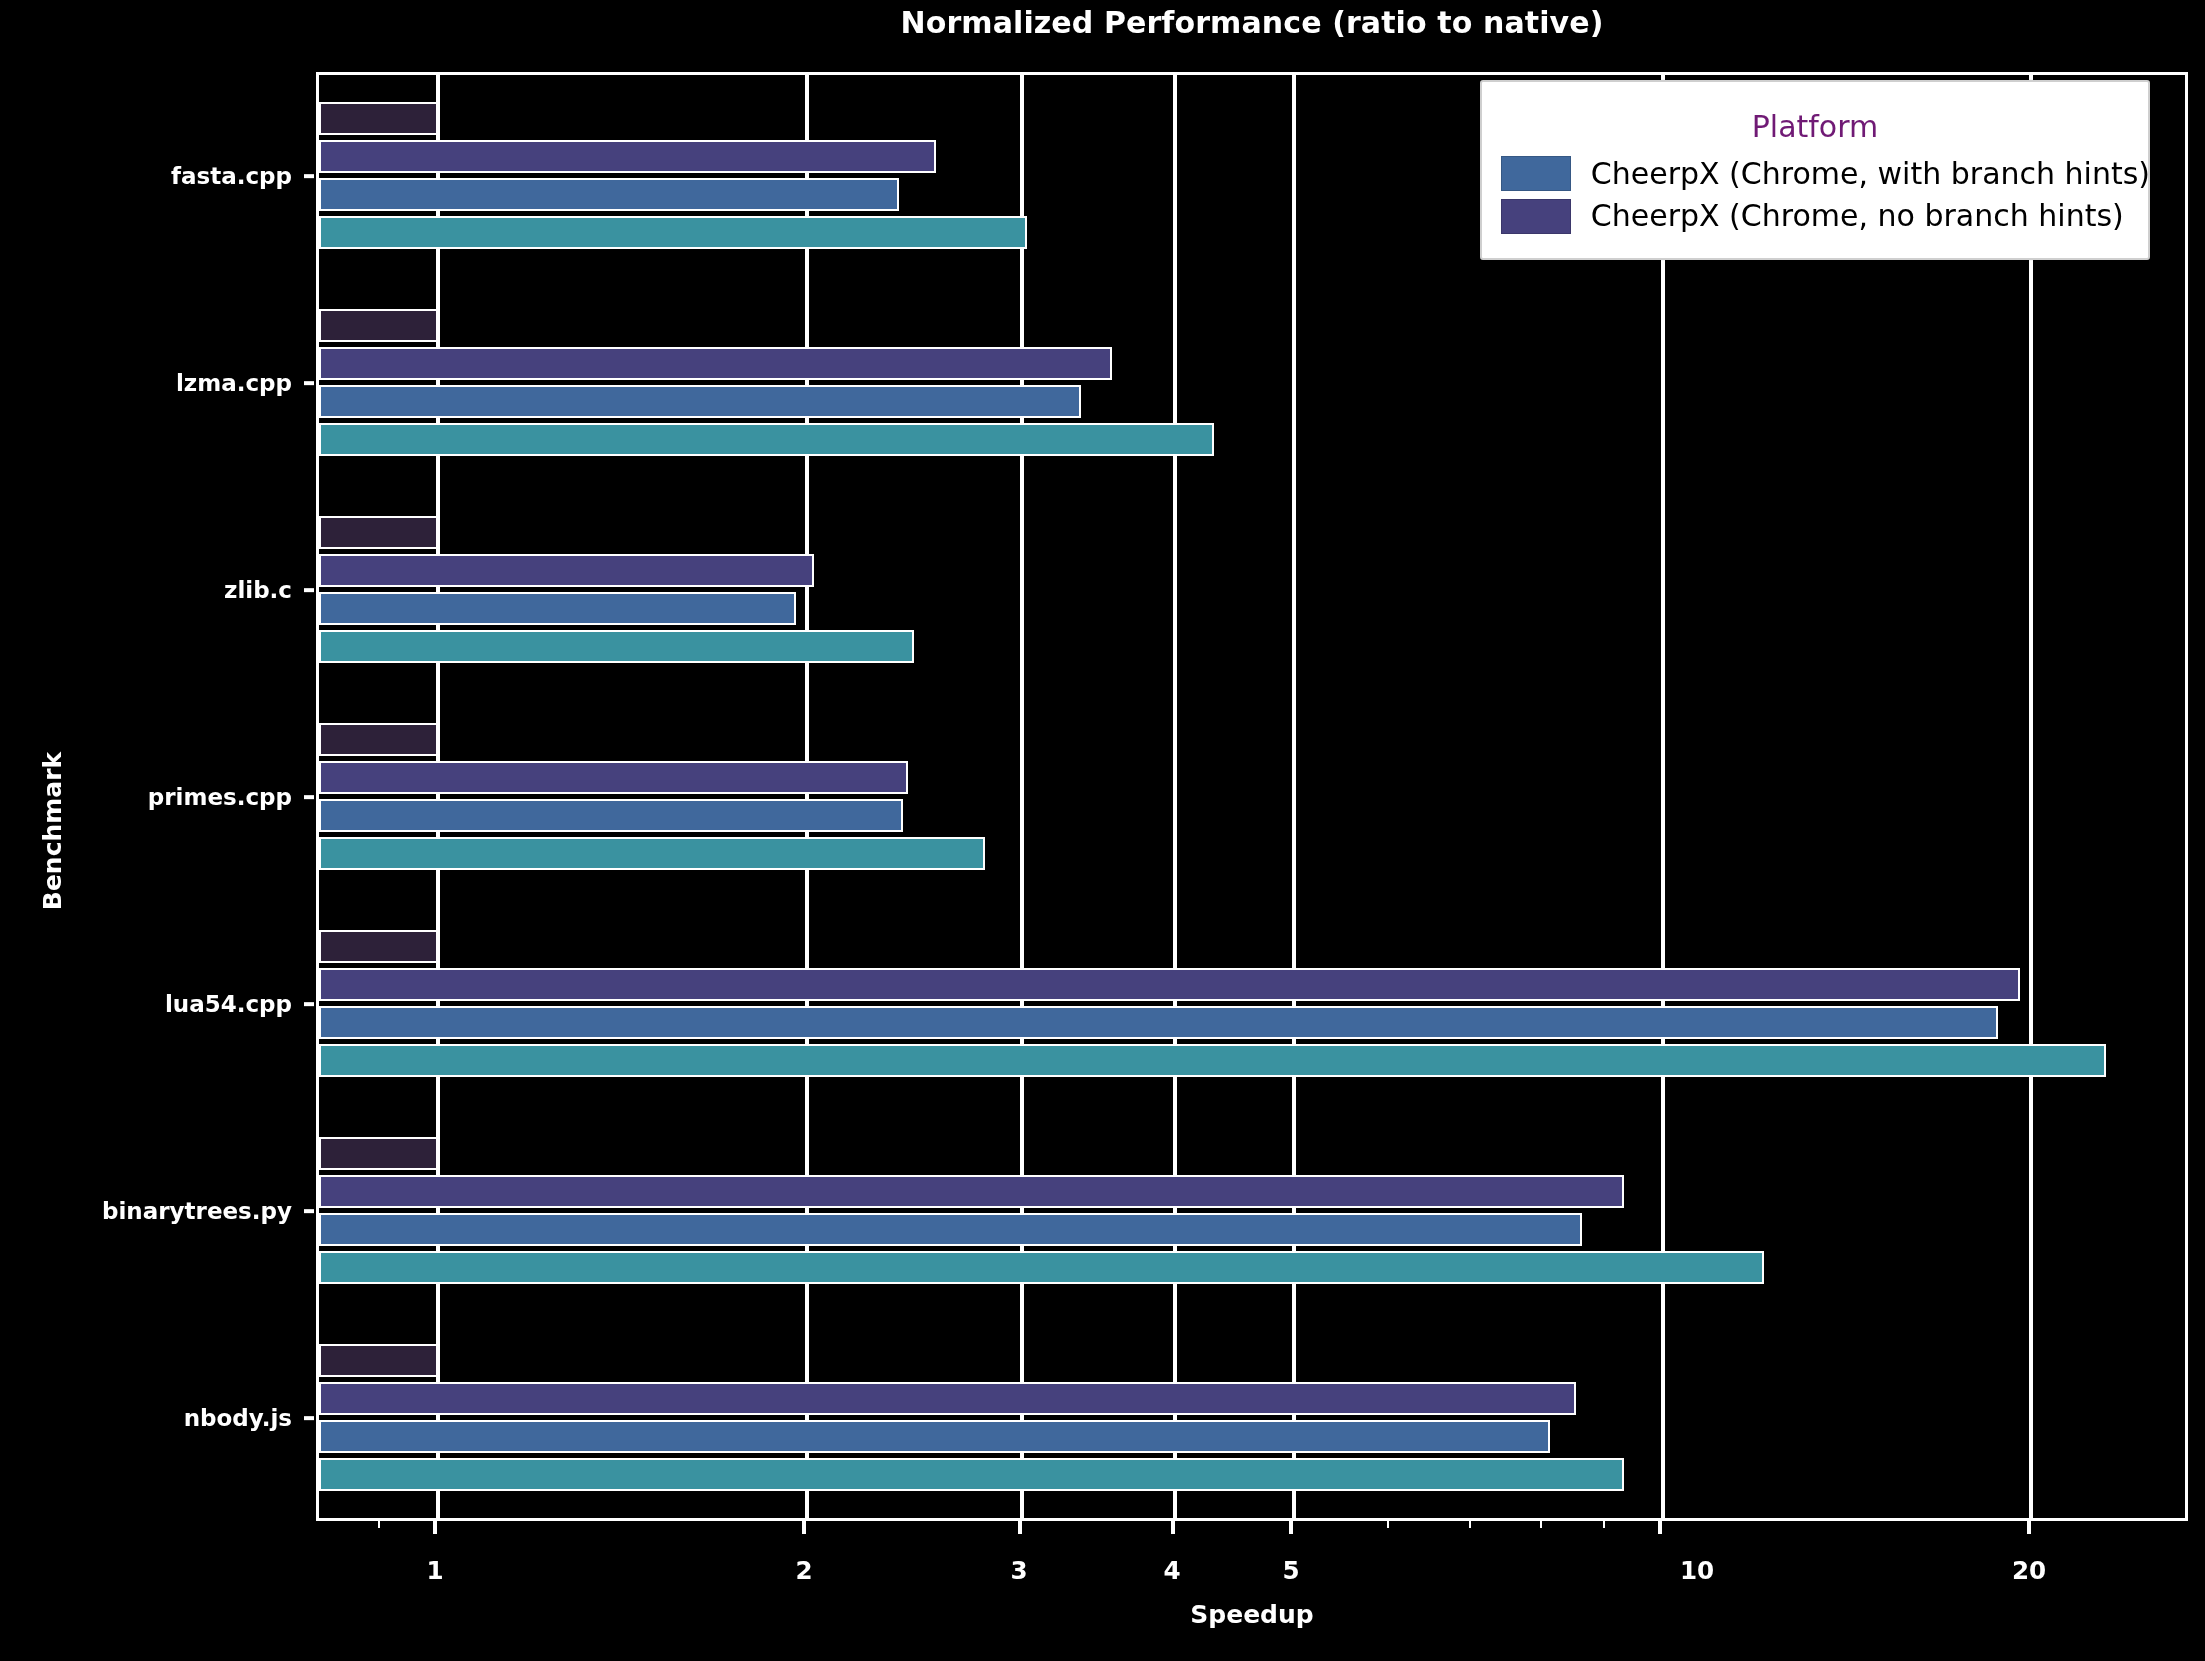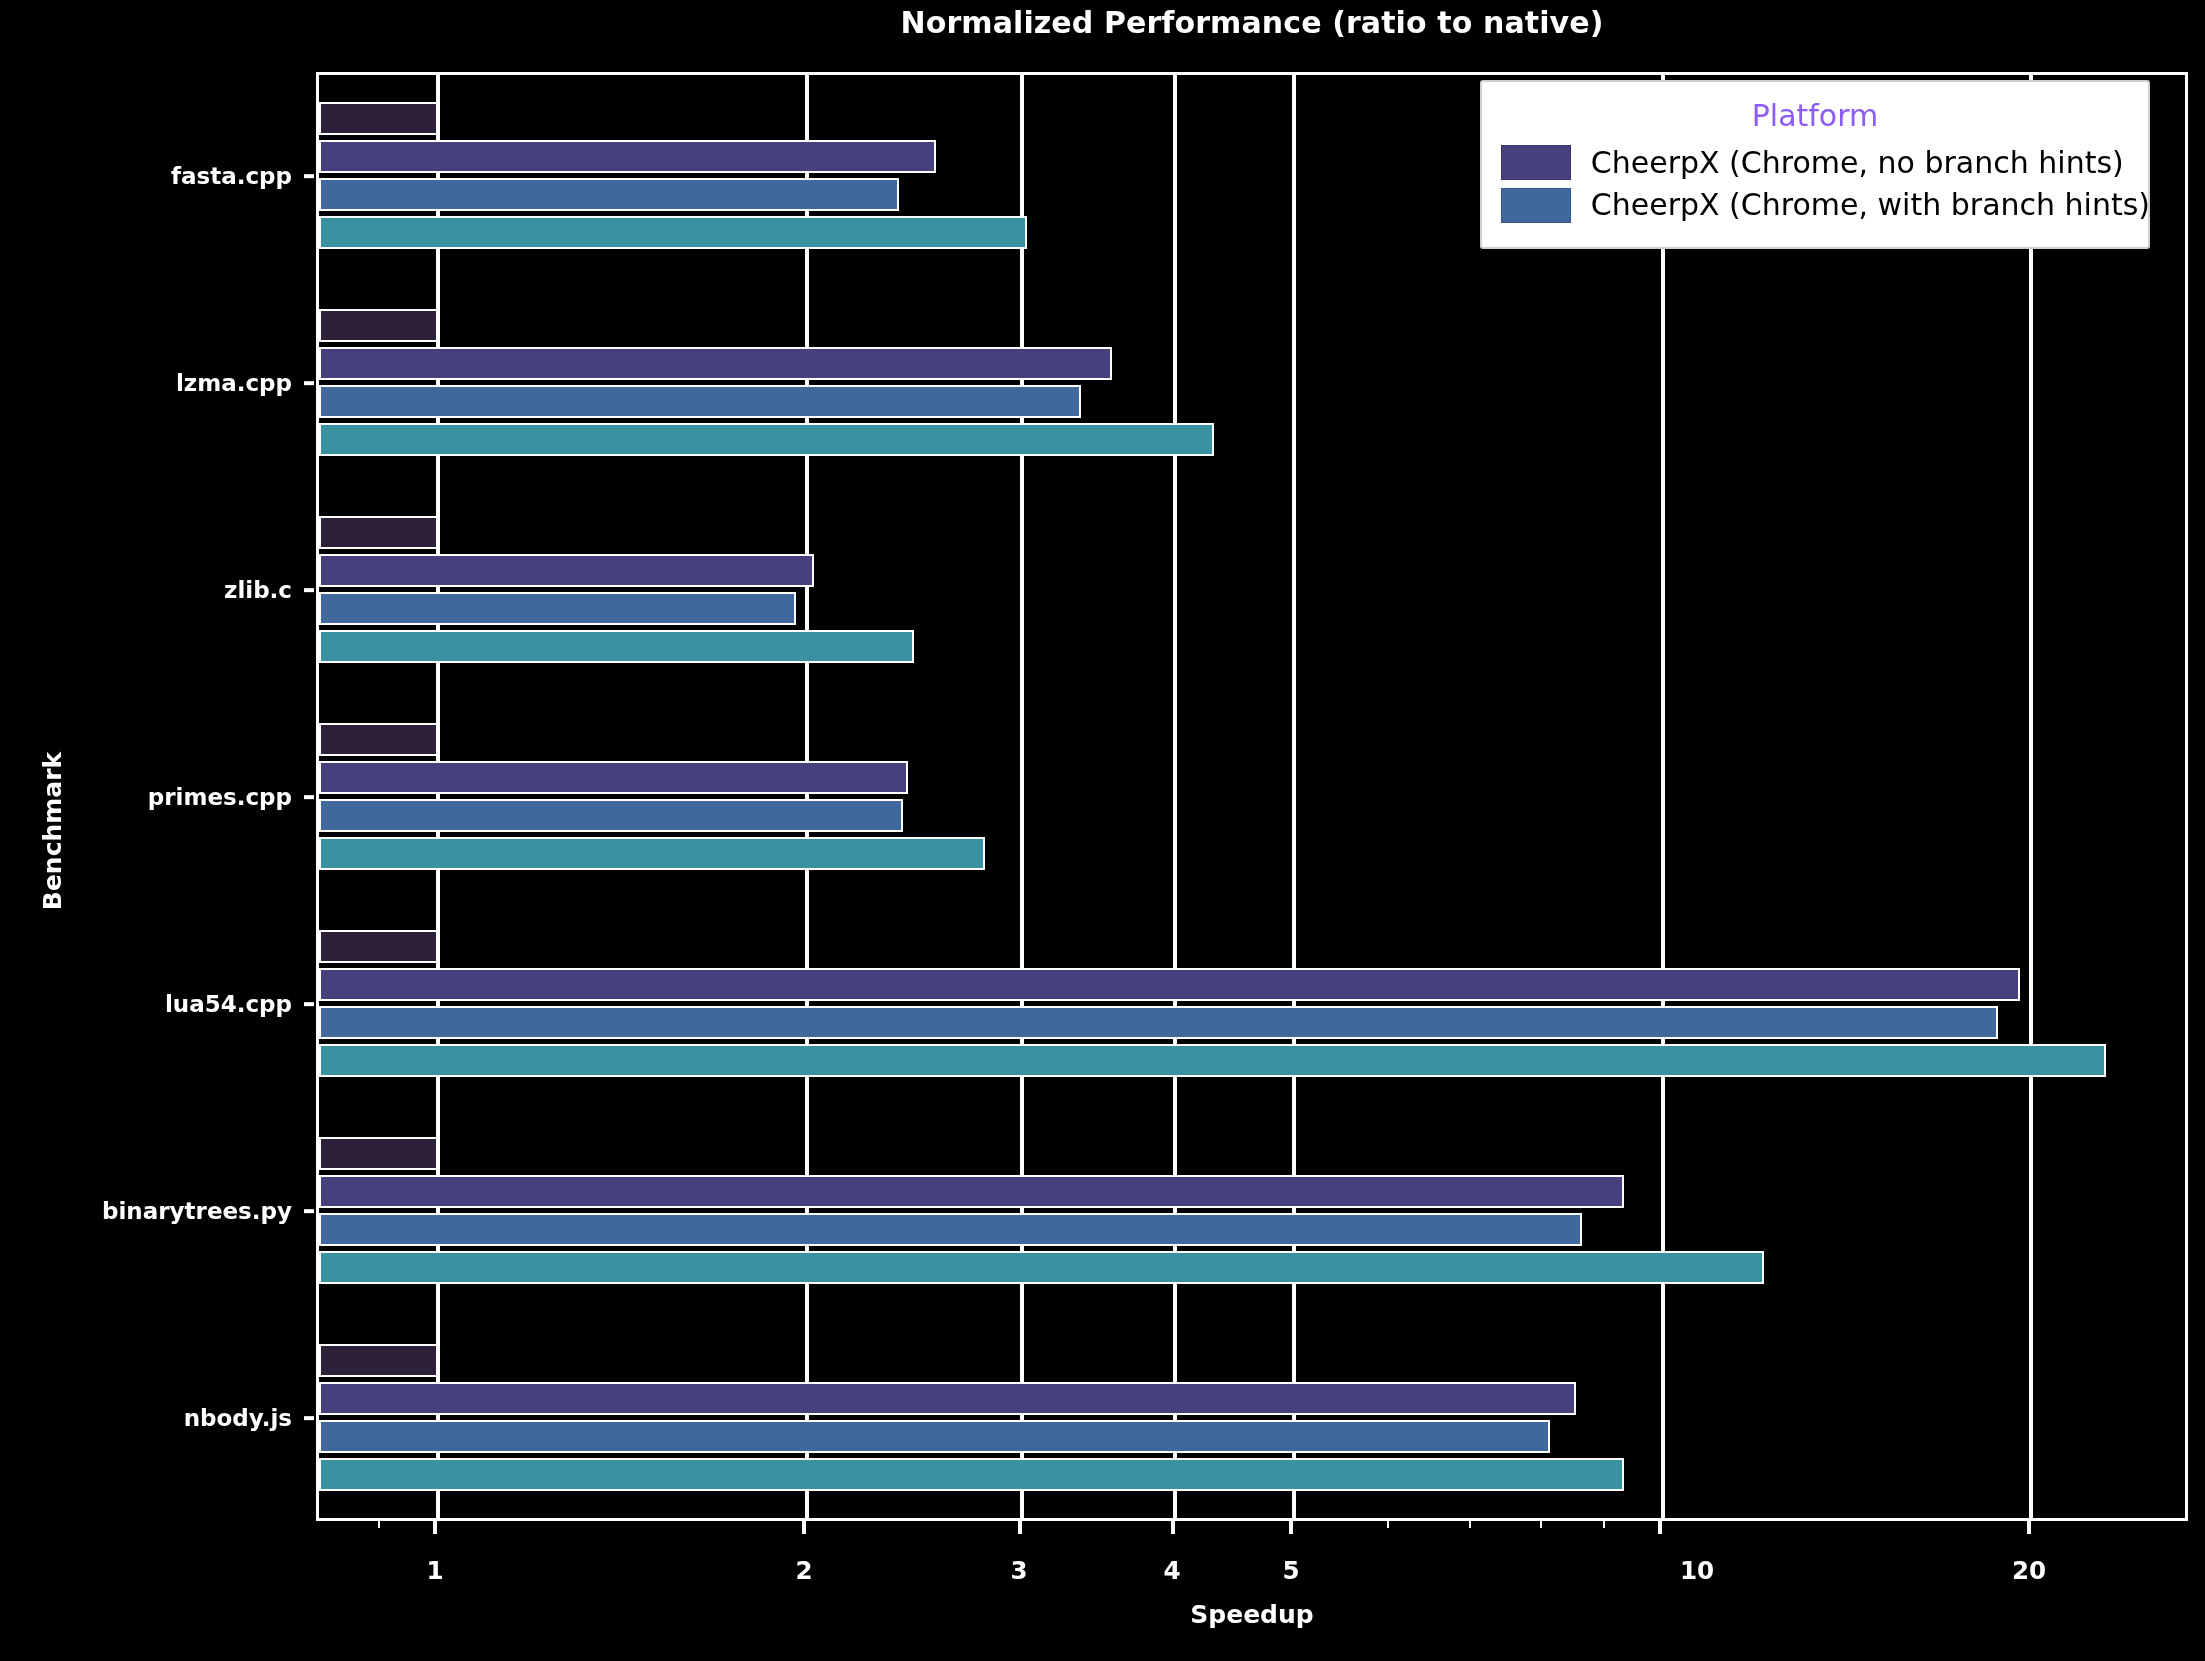--- a/index.html
+++ b/index.html
@@ -41,21 +41,21 @@
                text-align:center;font-size:25px;font-weight:700;color:#fff;}
   #yaxis-label{position:absolute;left:-97px;top:50%;width:298px;
                text-align:center;font-size:25px;font-weight:700;color:#fff;
                transform:translateY(-50%) rotate(-90deg);transform-origin:center;}
 
   
   #legend{position:absolute;left:1480px;top:80px;width:670px;
           background:#fff;border:2.2px solid #cfcfcf;border-radius:3px;
           box-shadow:0 0 0 0.7px rgba(0,0,0,.05);
           padding:10.4px 19.4px 16.4px 19.4px;box-sizing:border-box;color:#000;}
-  #legend-title{text-align:center;font-size:30px;color:#8b5cf6;margin:6px 0 12px 0;
+  #legend-title{text-align:center;font-size:30px;color:#701a75;margin:17px 0 12px 0;
                 font-weight:400;}
   .legend-row{display:flex;align-items:center;gap:19.4px;margin:7.4px 0;}
   .legend-swatch{width:68px;height:33px;flex:0 0 auto;border:0.7px solid rgba(0,0,0,.15);}
   .legend-text{font-size:30px;color:#000;white-space:nowrap;line-height:1;}
 </style>
 </head>
 <body>
 
 <div id="figure">
 
@@ -143,24 +143,24 @@
       <div class="xtick-mark minor" style="left: 1603px;"></div>
       <div class="xtick-mark minor" style="left: 378px;"></div>
     </div>
 
   <div id="xaxis-label">Speedup</div>
 
   <div id="legend">
     <div id="legend-title">Platform</div>
     <div id="legend-items">
         <div class="legend-row">
+          <span class="legend-swatch" style="background: rgb(64, 104, 156);"></span>
+          <span class="legend-text">CheerpX (Chrome, with branch hints)</span>
+        </div>
+        <div class="legend-row">
           <span class="legend-swatch" style="background: rgb(70, 65, 125);"></span>
           <span class="legend-text">CheerpX (Chrome, no branch hints)</span>
-        </div>
-        <div class="legend-row">
-          <span class="legend-swatch" style="background: rgb(64, 104, 156);"></span>
-          <span class="legend-text">CheerpX (Chrome, with branch hints)</span>
         </div>
       </div>
   </div>
 
 </div>
 
 
 </body></html>

